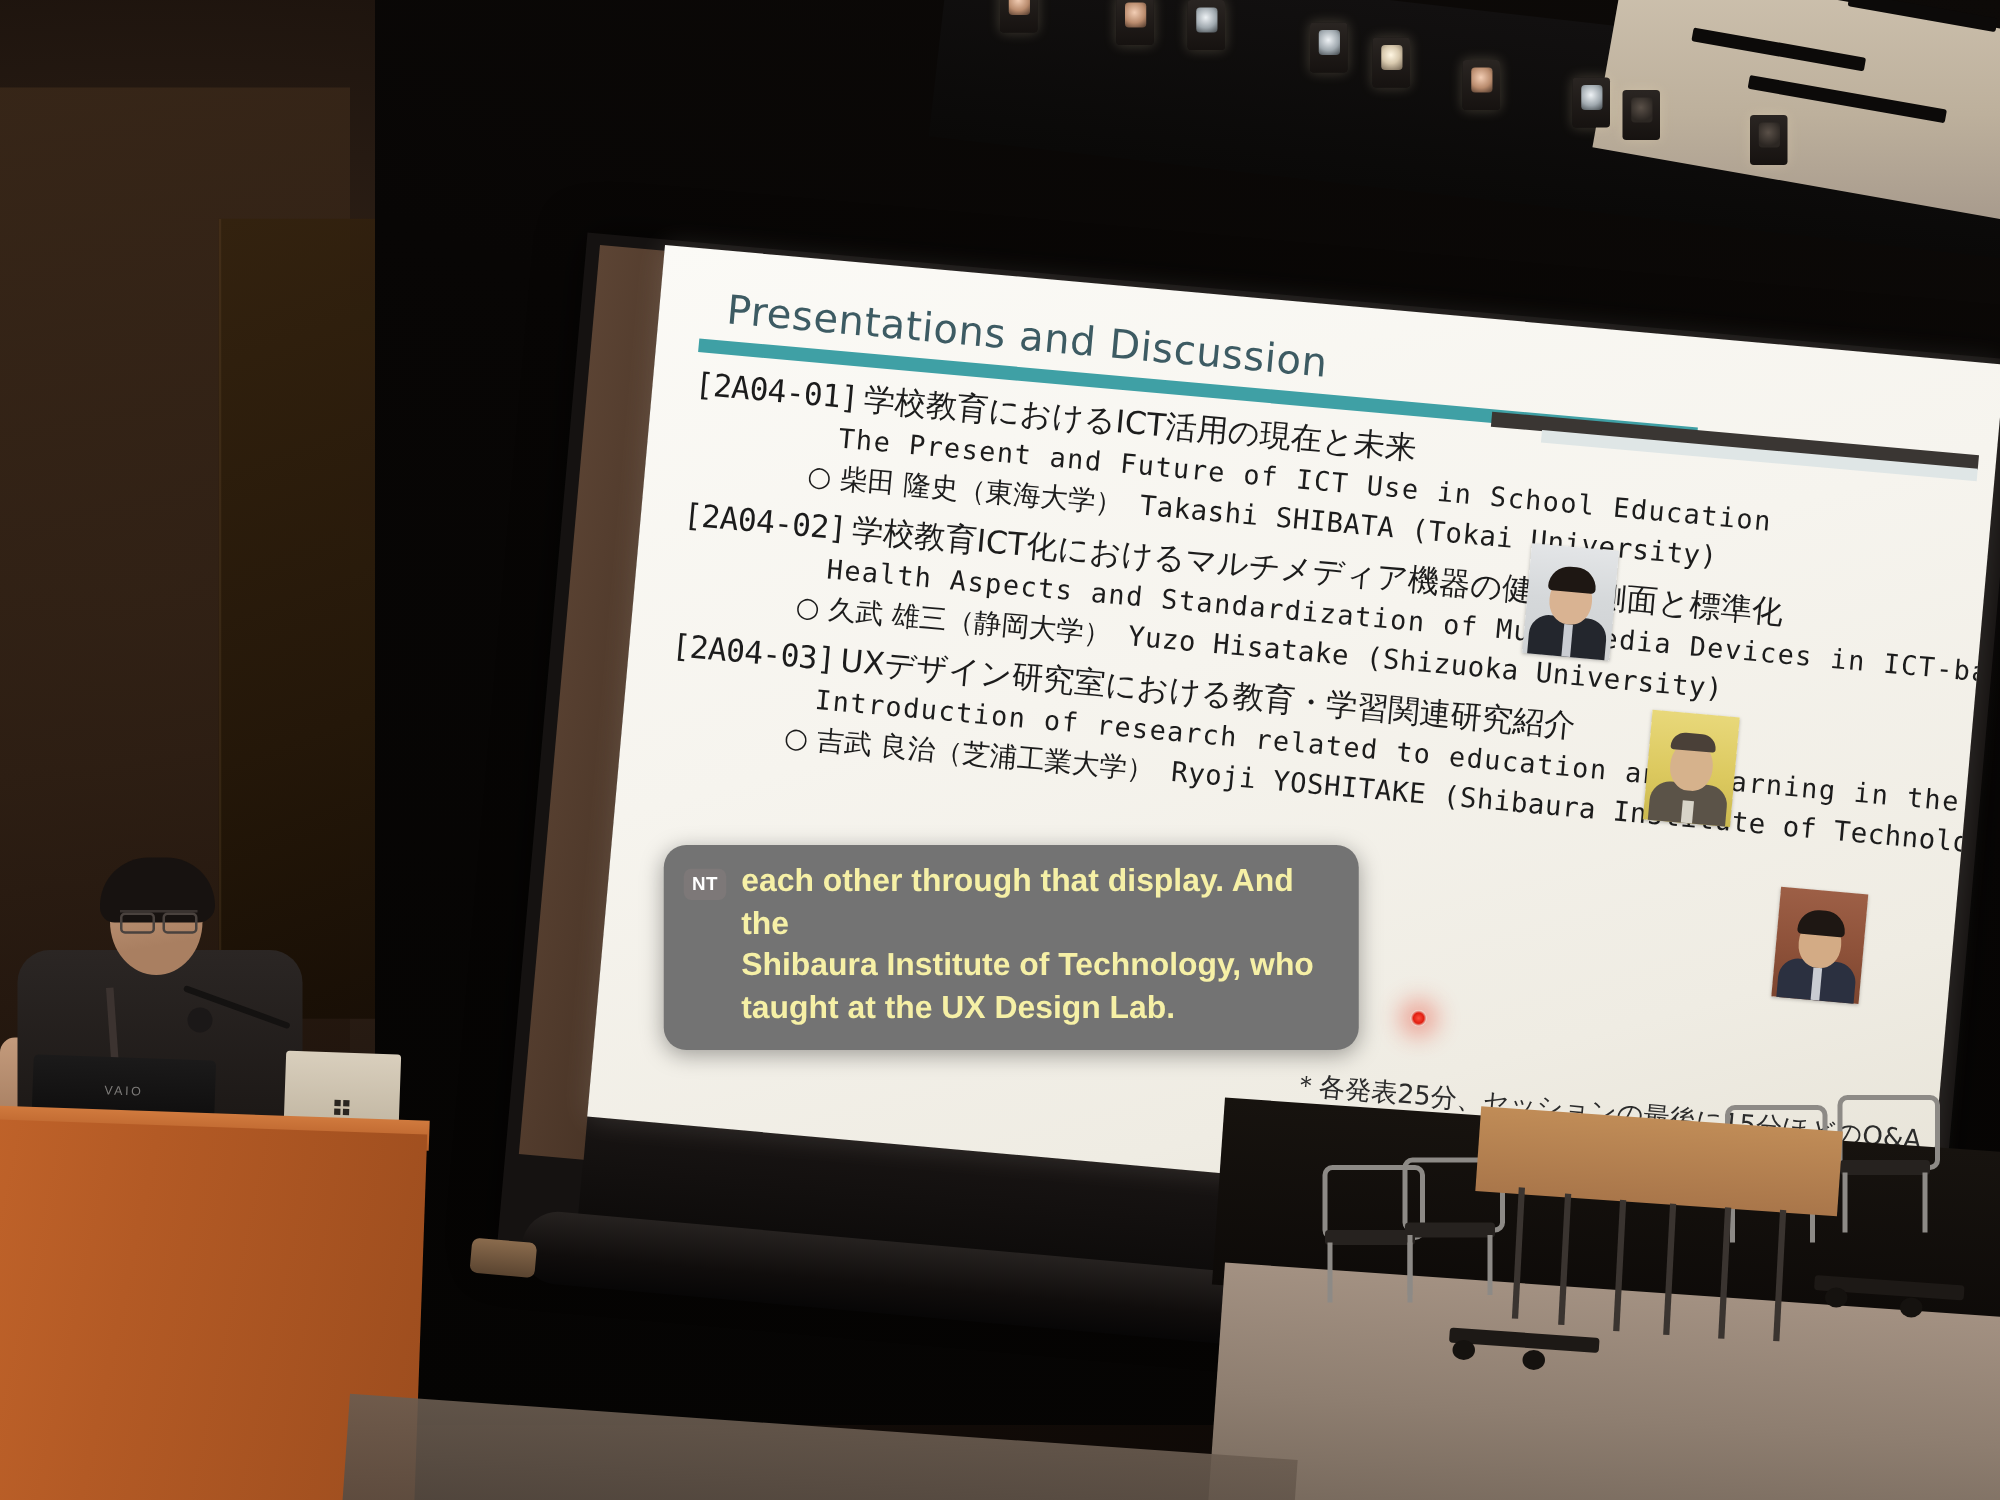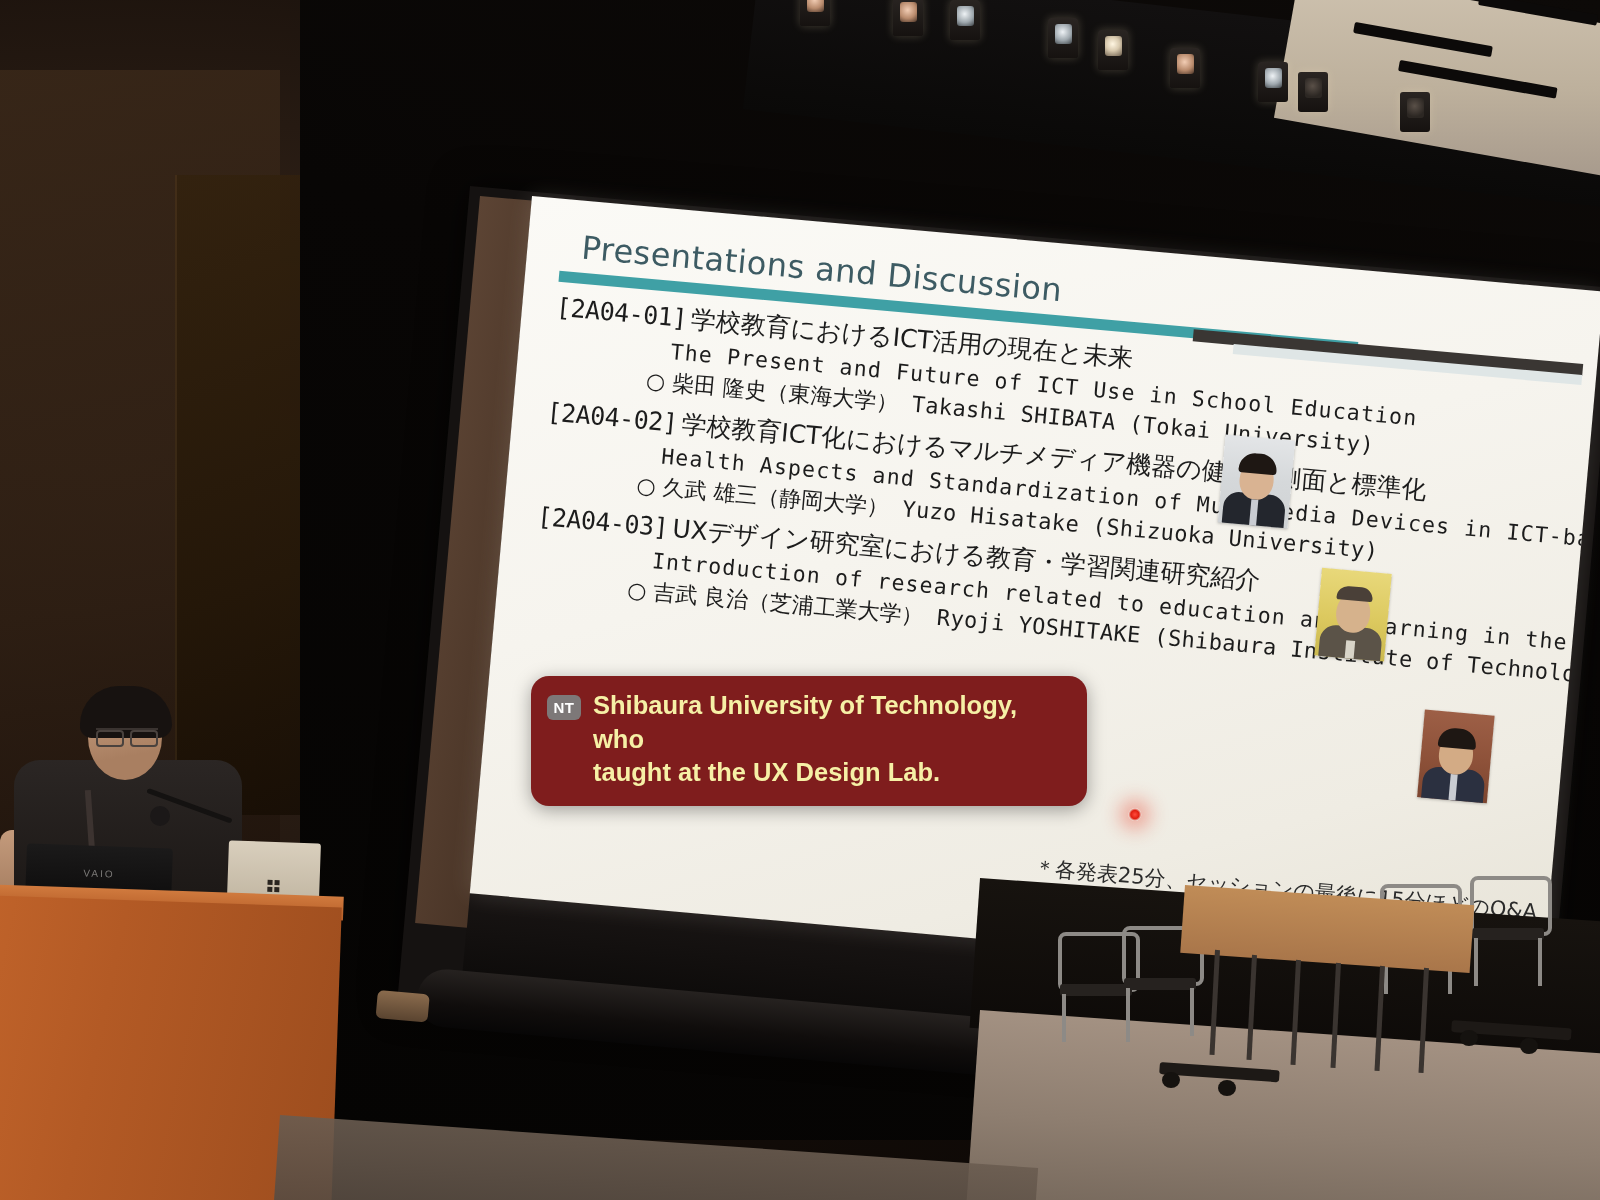--- a/index.html
+++ b/index.html
@@ -186,21 +186,21 @@
   
   .laser{
     position:absolute;left:649px;top:556px;width:13px;height:13px;border-radius:50%;
     background:radial-gradient(circle,#ff4d3d 0%,#e01f10 45%,rgba(224,31,16,0) 72%);
     box-shadow:0 0 18px 9px rgba(232,60,40,.38);
   }
 
   
   #caption-box{
     position:absolute;left:531px;top:676px;width:556px;
-    background:#7f1d1d;border-radius:18px;
+    background:#737373;border-radius:18px;
     padding:13px 20px 16px 16px;box-sizing:border-box;
     box-shadow:0 4px 18px rgba(0,0,0,.35);
   }
   .cap-row{display:flex;align-items:flex-start;gap:12px;}
   .cap-badge{
     flex:0 0 auto;margin-top:6px;
     width:34px;height:25px;border-radius:6px;
     background:#7d7878;color:#fff;
     font-size:15px;font-weight:bold;letter-spacing:.5px;
     display:flex;align-items:center;justify-content:center;
@@ -430,21 +430,22 @@
       </div>
 
       <div class="laser"></div>
     </div>
   </div>
 
   <div id="caption-box">
     <div class="cap-row">
       <div class="cap-badge">NT</div>
       <div class="cap-text">
-        <div>Shibaura University of Technology, who</div>
+        <div>each other through that display. And the</div>
+        <div>Shibaura Institute of Technology, who</div>
         <div>taught at the UX Design Lab.</div>
       </div>
     </div>
   </div>
 
   <div class="speaker-arm-l"></div>
   <div class="speaker-arm-r"></div>
   <div class="speaker-torso"></div>
   <div class="lanyard"></div>
   <div class="speaker-head"></div>

